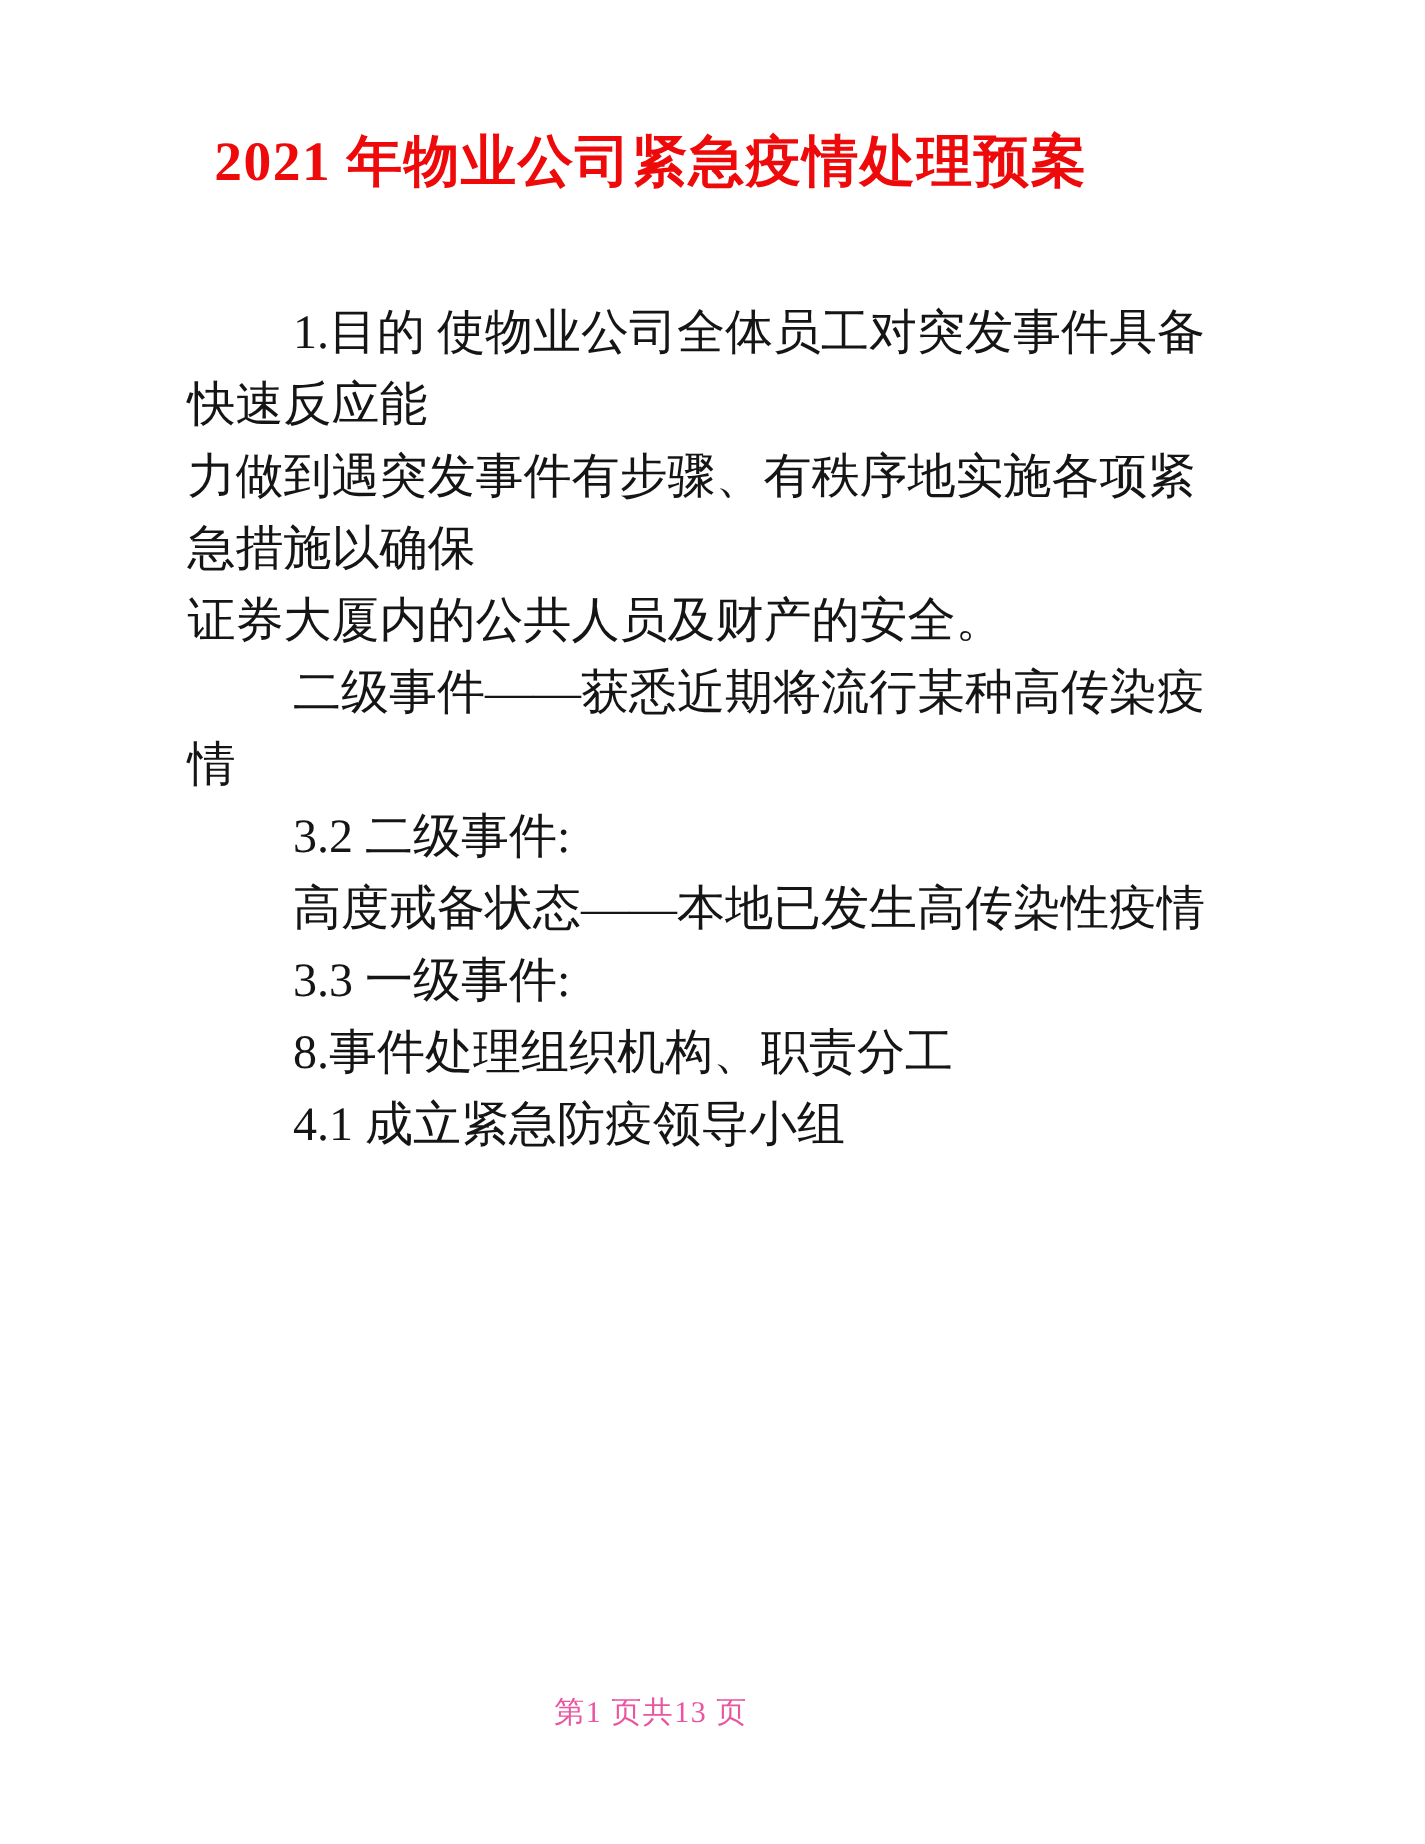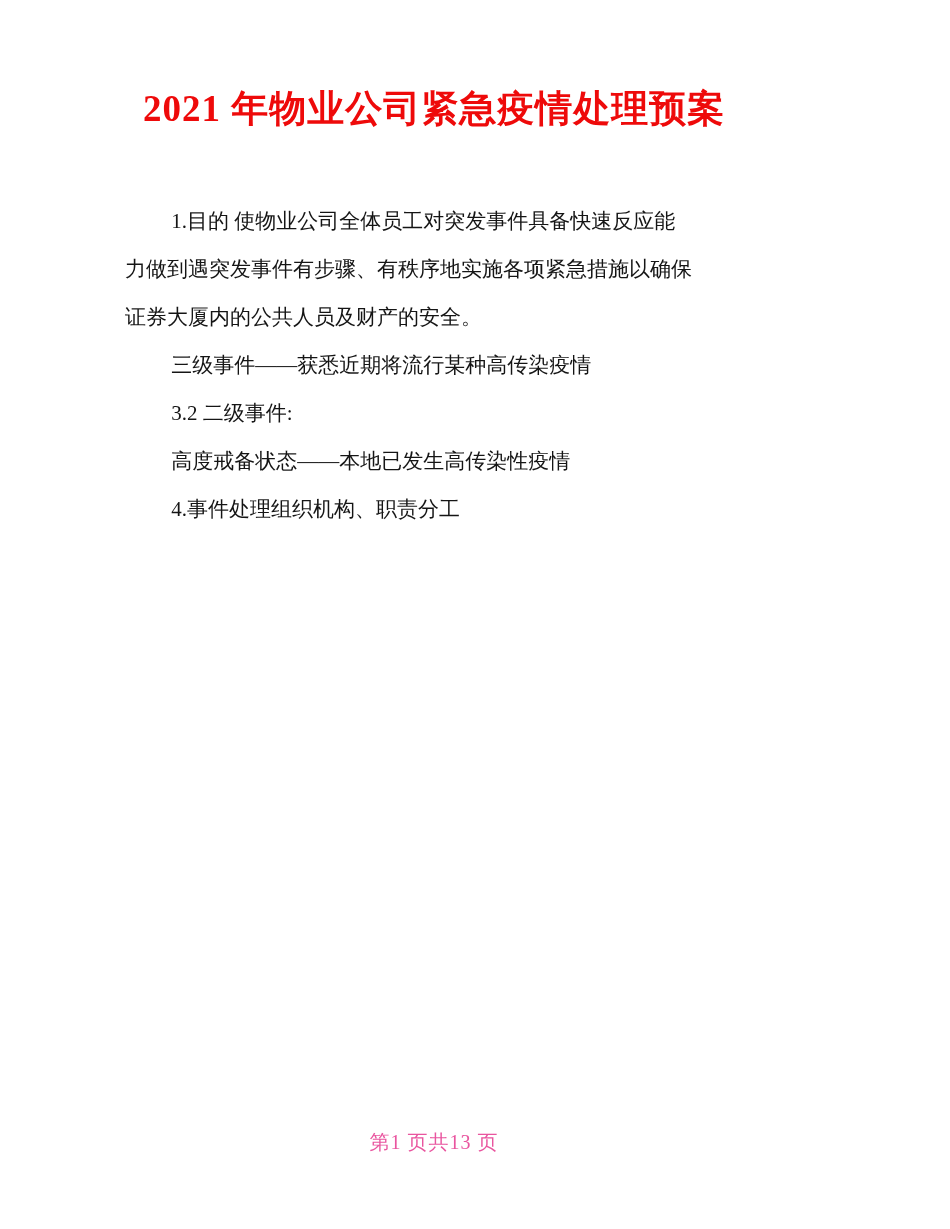--- a/index.html
+++ b/index.html
@@ -35,21 +35,21 @@
     line-height: 50px;
     font-weight: bold;
     letter-spacing: 1px;
     color: var(--color-title);
   }
   .doc-body {
     position: absolute;
     top: 197px;
     left: 125px;
     width: 695px;
-    font-size: 21px;
+    font-size: 32px;
     line-height: 48px;
     color: var(--color-body-text);
   }
   .doc-paragraph {
     margin: 0;
     text-indent: 2.2em;
     white-space: pre-line; 
   }
   .doc-footer {
     position: absolute;
@@ -70,23 +70,25 @@
 <body>
 
 <div class="page">
 
   <h1 class="doc-title">2021 年物业公司紧急疫情处理预案</h1>
 
   <main class="doc-body" id="doc-body">
       <p class="doc-paragraph">1.目的 使物业公司全体员工对突发事件具备快速反应能
 力做到遇突发事件有步骤、有秩序地实施各项紧急措施以确保
 证券大厦内的公共人员及财产的安全。</p>
-      <p class="doc-paragraph">三级事件——获悉近期将流行某种高传染疫情</p>
+      <p class="doc-paragraph">二级事件——获悉近期将流行某种高传染疫情</p>
       <p class="doc-paragraph">3.2 二级事件:</p>
       <p class="doc-paragraph">高度戒备状态——本地已发生高传染性疫情</p>
-      <p class="doc-paragraph">4.事件处理组织机构、职责分工</p>
+      <p class="doc-paragraph">3.3 一级事件:</p>
+      <p class="doc-paragraph">8.事件处理组织机构、职责分工</p>
+      <p class="doc-paragraph">4.1 成立紧急防疫领导小组</p>
     </main>
 
   <footer class="doc-footer">
     <span class="footer-text">第1 页共13 页</span>
   </footer>
 
 </div>
 
 </body></html>

